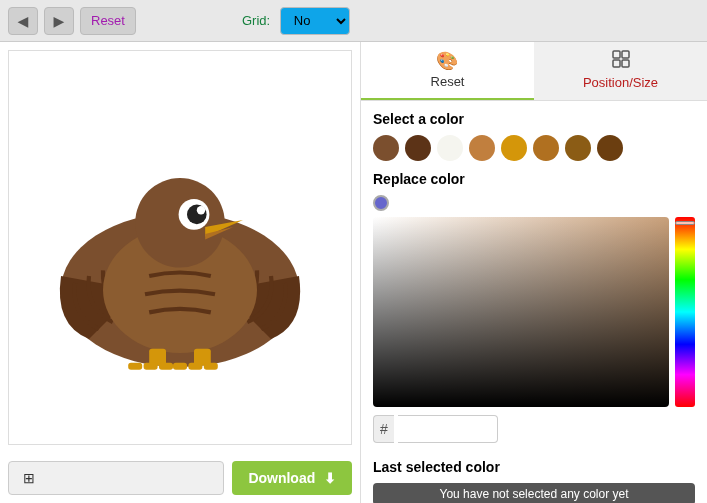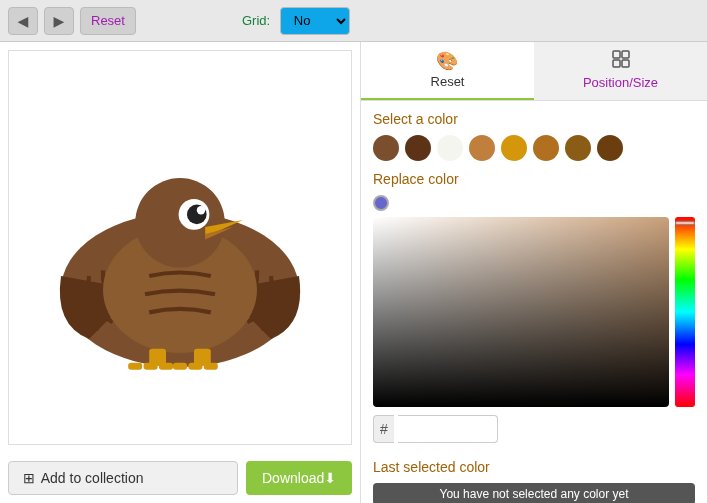--- a/index.html
+++ b/index.html
@@ -112,24 +112,24 @@
       flex: 1;
     }
     .download-btn {
       background: #8dc63f;
       border: none;
       border-radius: 4px;
       padding: 8px 16px;
       cursor: pointer;
       font-size: 14px;
       color: white;
-      font-weight: normal;
-      display: flex;
-      align-items: center;
-      gap: 0;
+      font-weight: bold;
+      display: flex;
+      align-items: center;
+      gap: 9px;
     }
 
     
     .right-panel {
       flex: 1;
       background: #fff;
       display: flex;
       flex-direction: column;
       border-left: 1px solid #ddd;
     }
@@ -141,41 +141,41 @@
     }
     .tab {
       flex: 1;
       padding: 8px;
       display: flex;
       flex-direction: column;
       align-items: center;
       gap: 2px;
       cursor: pointer;
       font-size: 13px;
-      color: #a21caf;
+      color: #b91c1c;
       background: #f0f0f0;
       border-bottom: 2px solid transparent;
     }
     .tab.active {
       background: white;
       border-bottom: 2px solid #8dc63f;
       color: #333;
     }
     .tab-icon {
       font-size: 18px;
     }
 
     
     .color-section {
       padding: 10px 12px;
     }
     .section-title {
       font-size: 14px;
-      font-weight: normal;
-      color: #a16207;
+      font-weight: bold;
+      color: #000000;
       margin-bottom: 8px;
     }
     .color-swatches {
       display: flex;
       gap: 6px;
       flex-wrap: wrap;
     }
     .color-swatch {
       width: 26px;
       height: 26px;
@@ -344,21 +344,20 @@
 
         <rect x="95" y="182" width="10" height="5" rx="2" fill="#D4960A"></rect>
         <rect x="106" y="182" width="10" height="5" rx="2" fill="#D4960A"></rect>
         <rect x="117" y="182" width="10" height="5" rx="2" fill="#D4960A"></rect>
       </svg>
     </div>
 
     <div class="bottom-buttons">
       <button class="add-collection-btn">
         <span>⊞</span>
-        <span>Add to collection</span>
       </button>
       <button class="download-btn">
         <span>Download</span>
         <span>⬇</span>
       </button>
     </div>
   </div>
 
   <div class="right-panel">
 

